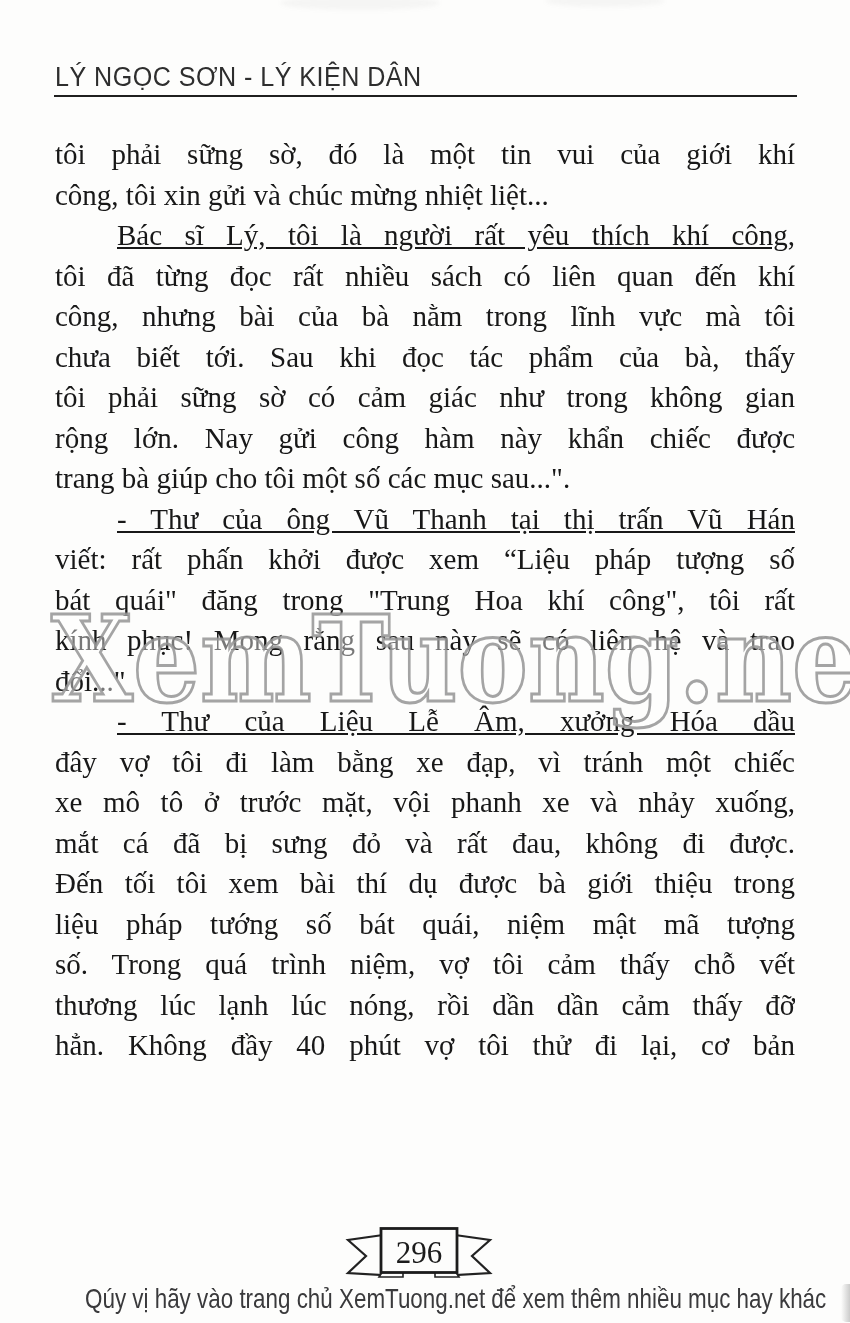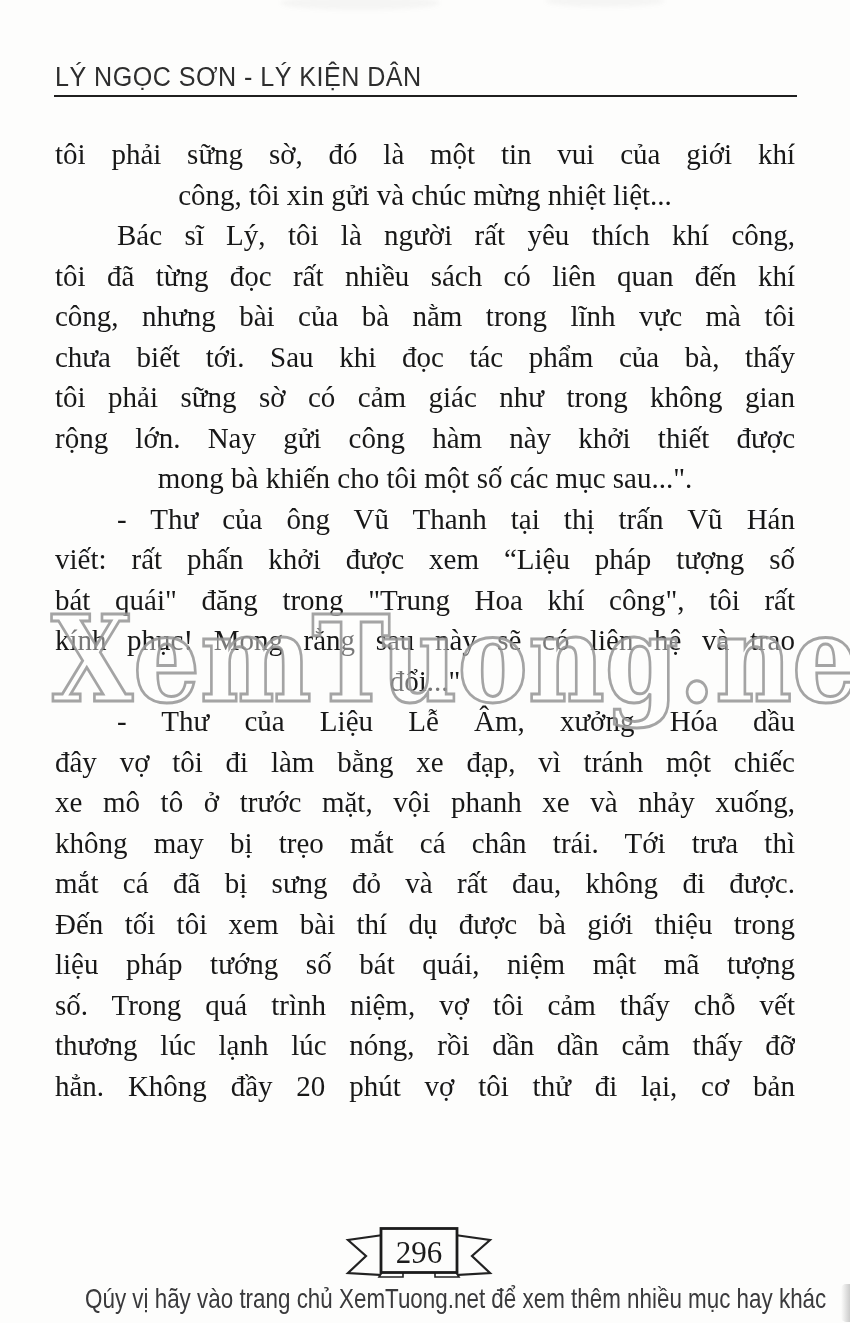--- a/index.html
+++ b/index.html
@@ -28,22 +28,22 @@
   
   .bodytext {
     position:absolute; left:55px; top:134px; width:740px;
     color:#181818; font-size:29px;
   }
   .ln {
     height:40.5px; line-height:40.5px;
     overflow:hidden;
   }
   .jl { text-align:justify; text-align-last:justify; }
-  .el { text-align:center; white-space:nowrap; }
-  .indent { padding-left:62px; }
+  .el { text-align:left; white-space:nowrap; }
+  .indent { padding-left:62px;text-decoration:underline; }
   
   .watermark {
     position:absolute; top:593px; left:0; width:100%;
     text-align:center;
     font-family:"DejaVu Serif", serif;
     font-weight:bold;
     font-size:120px; line-height:1.1;
     color:rgba(255,255,255,0.42);
     -webkit-text-stroke:3px rgba(148,148,148,0.85);
     transform:scaleX(0.88); transform-origin:center;
@@ -101,39 +101,38 @@
   <div class="bodytext">
 
     <div class="ln jl">tôi phải sững sờ, đó là một tin vui của giới khí</div>
     <div class="ln el">công, tôi xin gửi và chúc mừng nhiệt liệt...</div>
 
     <div class="ln jl indent">Bác sĩ Lý, tôi là người rất yêu thích khí công,</div>
     <div class="ln jl">tôi đã từng đọc rất nhiều sách có liên quan đến khí</div>
     <div class="ln jl">công, nhưng bài của bà nằm trong lĩnh vực mà tôi</div>
     <div class="ln jl">chưa biết tới. Sau khi đọc tác phẩm của bà, thấy</div>
     <div class="ln jl">tôi phải sững sờ có cảm giác như trong không gian</div>
-    <div class="ln jl">rộng lớn. Nay gửi công hàm này khởi thiết được</div>
-    <div class="ln el">mong bà khiến cho tôi một số các mục sau...".</div>
+    <div class="ln jl">rộng lớn. Nay gửi công hàm này khẩn chiếc được</div>
+    <div class="ln el">trang bà giúp cho tôi một số các mục sau...".</div>
 
     <div class="ln jl indent">- Thư của ông Vũ Thanh tại thị trấn Vũ Hán</div>
     <div class="ln jl">viết: rất phấn khởi được xem “Liệu pháp tượng số</div>
     <div class="ln jl">bát quái" đăng trong "Trung Hoa khí công", tôi rất</div>
     <div class="ln jl">kính phục! Mong rằng sau này sẽ có liên hệ và trao</div>
     <div class="ln el">đổi..."</div>
 
     <div class="ln jl indent">- Thư của Liệu Lễ Âm, xưởng Hóa dầu</div>
     <div class="ln jl">đây vợ tôi đi làm bằng xe đạp, vì tránh một chiếc</div>
     <div class="ln jl">xe mô tô ở trước mặt, vội phanh xe và nhảy xuống,</div>
-    <div class="ln jl">không may bị trẹo mắt cá chân trái. Tới trưa thì</div>
     <div class="ln jl">mắt cá đã bị sưng đỏ và rất đau, không đi được.</div>
     <div class="ln jl">Đến tối tôi xem bài thí dụ được bà giới thiệu trong</div>
     <div class="ln jl">liệu pháp tướng số bát quái, niệm mật mã tượng</div>
     <div class="ln jl">số. Trong quá trình niệm, vợ tôi cảm thấy chỗ vết</div>
     <div class="ln jl">thương lúc lạnh lúc nóng, rồi dần dần cảm thấy đỡ</div>
-    <div class="ln jl">hẳn. Không đầy 20 phút vợ tôi thử đi lại, cơ bản</div>
+    <div class="ln jl">hẳn. Không đầy 40 phút vợ tôi thử đi lại, cơ bản</div>
   </div>
 
   <div class="watermark">XemTuong.net</div>
 
   <div class="ribbon">
     <svg viewBox="0 0 152 56" xmlns="http://www.w3.org/2000/svg">
 
       <path d="M40 9 L5 14 L23 30 L5 47 L40 49 Z" fill="#fdfdfc" stroke="#222222" stroke-width="2.2" stroke-linejoin="miter"></path>
 
       <path d="M112 9 L147 14 L129 30 L147 47 L112 49 Z" fill="#fdfdfc" stroke="#222222" stroke-width="2.2" stroke-linejoin="miter"></path>

